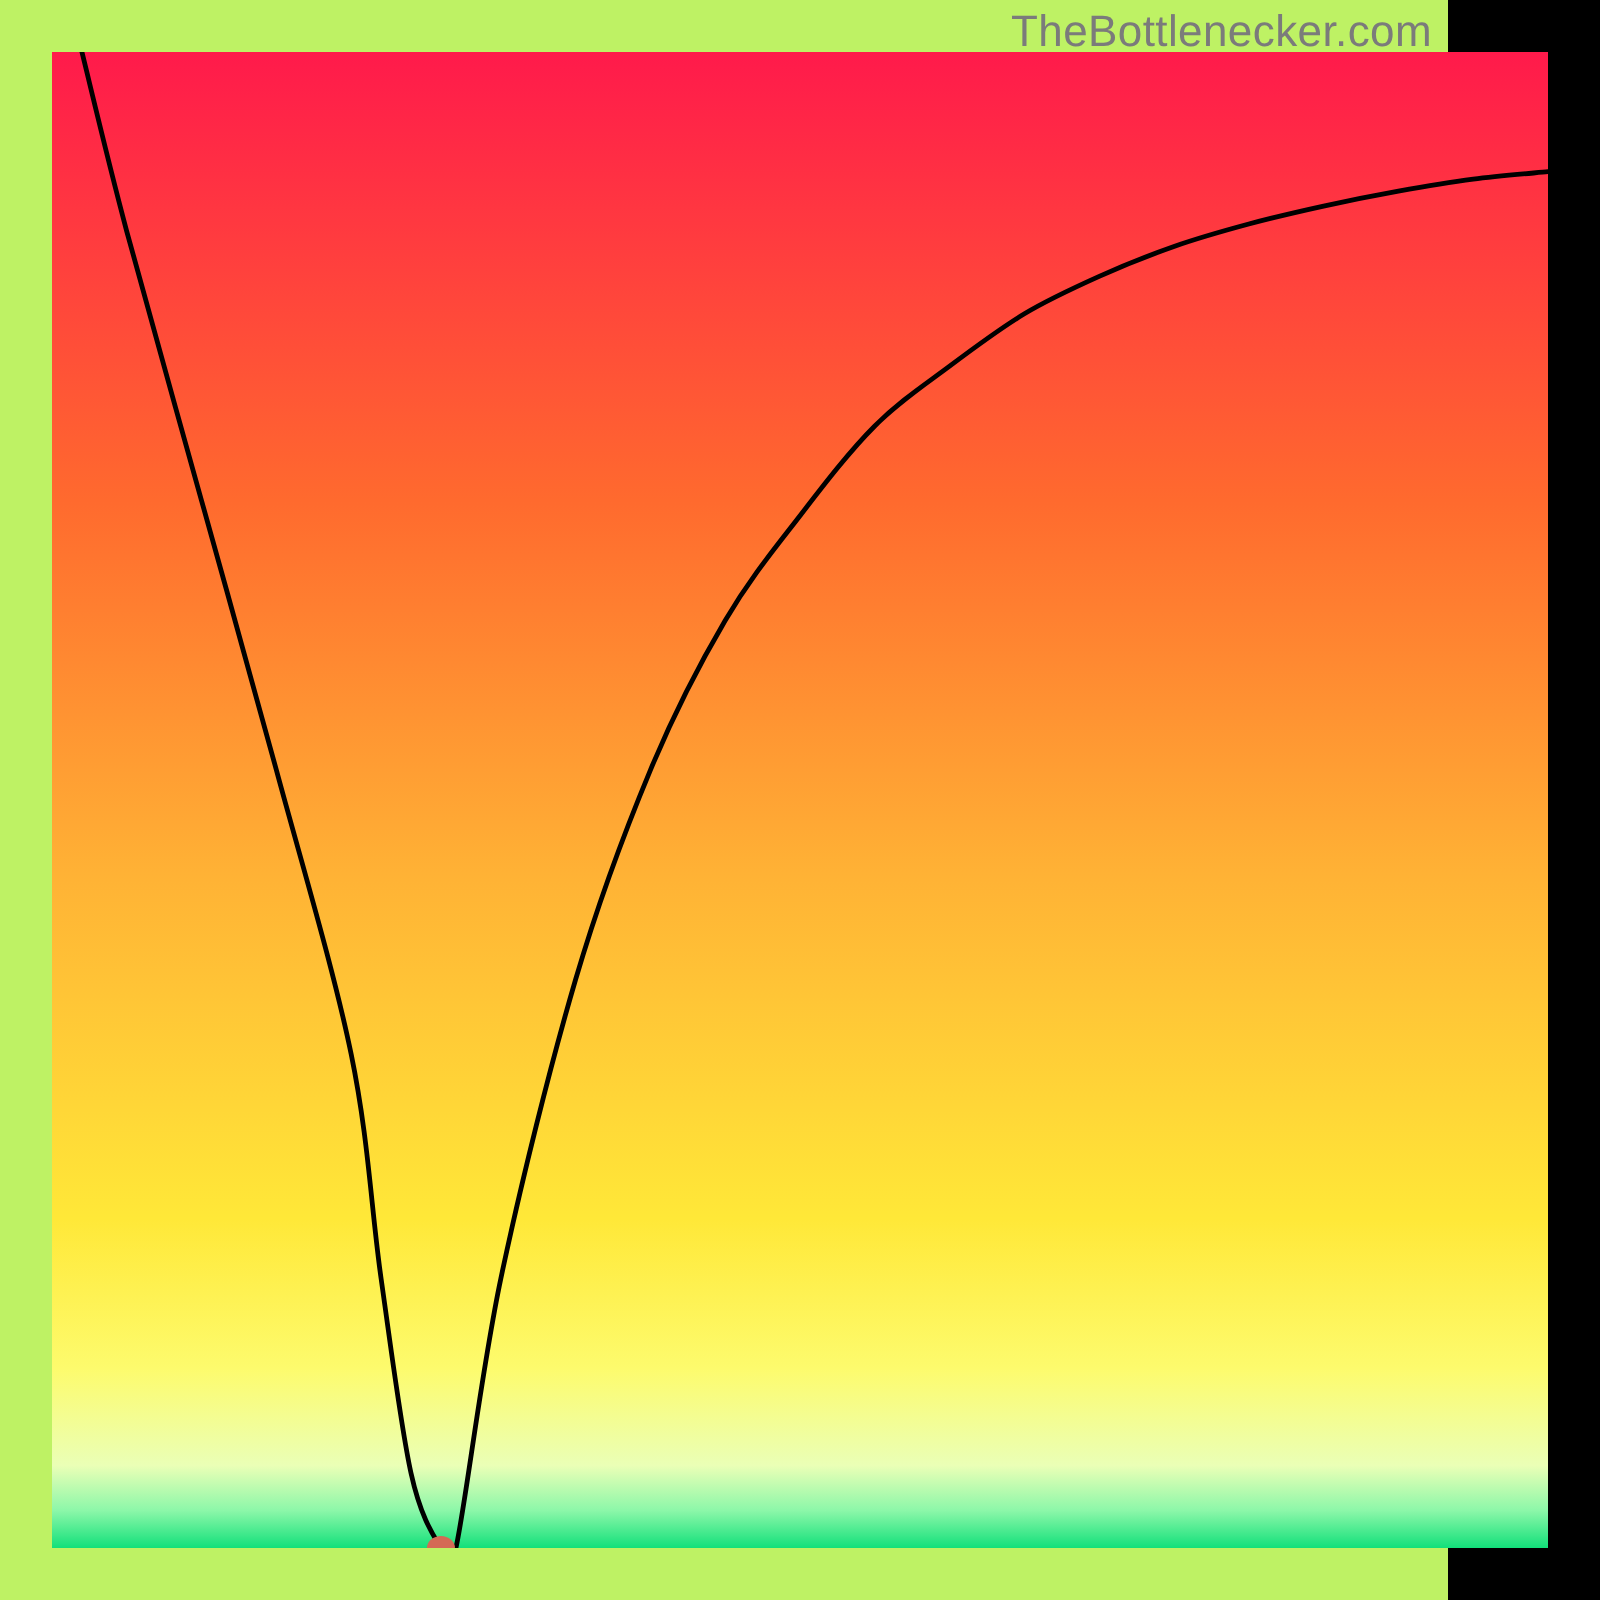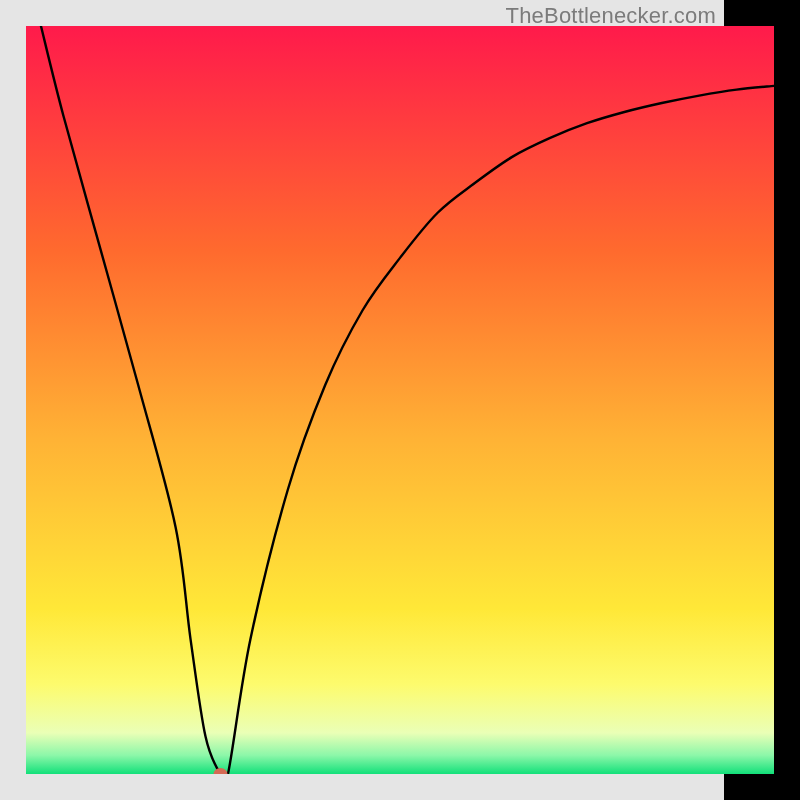--- a/index.html
+++ b/index.html
@@ -8,21 +8,21 @@
     width: 800px;
     height: 800px;
     overflow: hidden;
     background: #000;
     font-family: Arial, Helvetica, sans-serif;
   }
   .stage {
     position: relative;
     width: 724px;
     height: 800px;
-    background: #e5e5e5;
+    background: #bef264;
   }
   .plot-area {
     position: absolute;
     left: 26px;
     top: 26px;
     width: 748px;
     height: 748px;
     overflow: hidden;
   }
   .gradient-bg {

